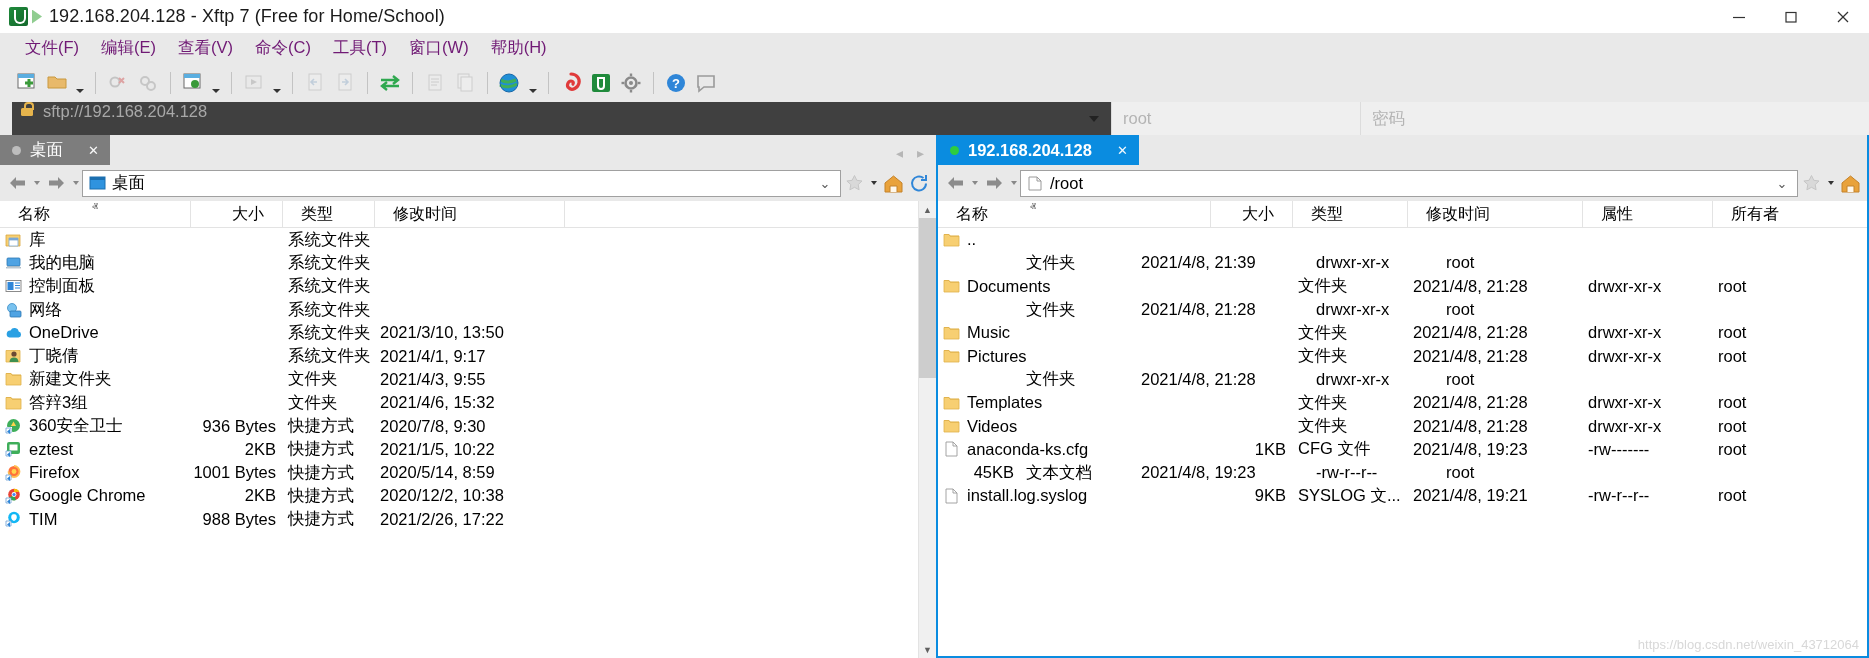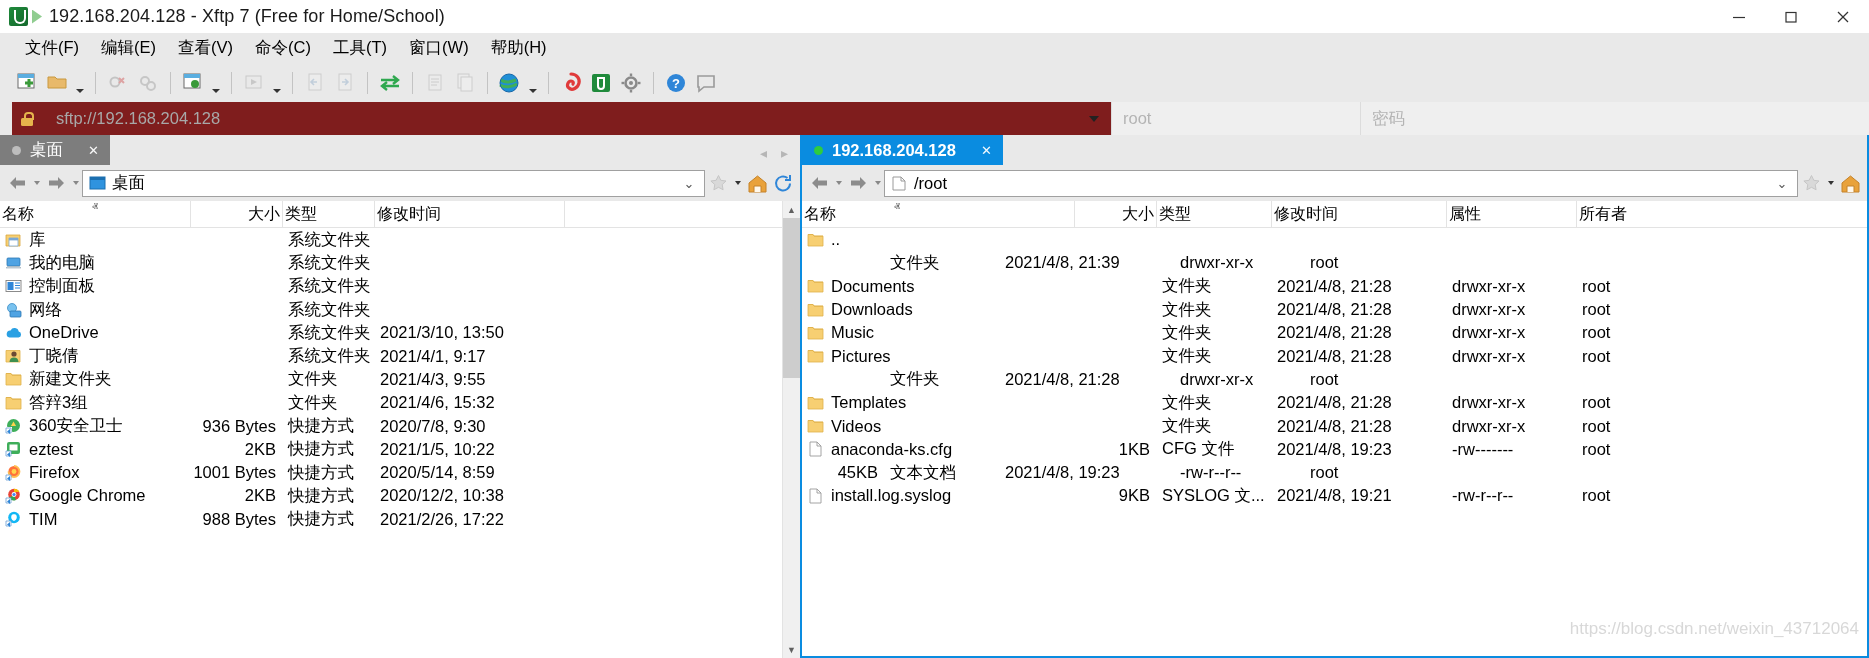--- a/index.html
+++ b/index.html
@@ -18,53 +18,53 @@
   .app-icon{width:19px;height:19px;border-radius:2px;background:linear-gradient(135deg,#1f8a3b,#14692c);position:relative;flex:0 0 auto;}
   .app-icon:after{content:"";position:absolute;left:5px;top:3px;width:8px;height:12px;border:2px solid #fff;border-radius:0 0 6px 6px;border-top:none;}
   .app-icon-2{width:10px;height:14px;background:#7cc47c;clip-path:polygon(0 0,100% 50%,0 100%);margin-left:-3px;opacity:.85;}
   .title-text{font-size:18px;color:#1a1a1a;letter-spacing:.1px;white-space:nowrap;}
   .title-ctrls{margin-left:auto;display:flex;height:33px;}
   .tbtn{width:52px;height:33px;display:flex;align-items:center;justify-content:center;color:#333;font-size:15px;}
   .tbtn svg{display:block;}
 
   
   .menubar{height:30px;background:#e9e9e9;display:flex;align-items:center;padding-left:14px;gap:0;flex:0 0 auto;}
-  .menu-item{padding:3px 11px;font-size:16.5px;color:#000000;white-space:nowrap;}
+  .menu-item{padding:3px 11px;font-size:16.5px;color:#701a75;white-space:nowrap;}
 
   
   .toolbar{height:39px;background:#e9e9e9;display:flex;align-items:center;padding-left:12px;flex:0 0 auto;gap:0;}
   .tool{width:30px;height:30px;display:flex;align-items:center;justify-content:center;position:relative;}
   .caret{width:16px;height:30px;display:flex;align-items:flex-end;justify-content:center;padding-bottom:9px;}
   .caret i{display:block;width:0;height:0;border-left:4px solid transparent;border-right:4px solid transparent;border-top:4.5px solid #333;}
   .tsep{width:1px;height:22px;background:#c3c3c3;margin:0 7px;}
 
   
   .connbar{height:33px;background:#e9e9e9;display:flex;align-items:stretch;flex:0 0 auto;padding:0 0 0 12px;}
-  .urlbox{flex:1 1 auto;background:#7f1d1d;display:flex;align-items:center;padding-left:9px;gap:23px;min-width:0;}
+  .urlbox{flex:1 1 auto;background:#404040;display:flex;padding-left:9px;gap:10px;min-width:0;}
   .lock{width:12px;height:14px;position:relative;flex:0 0 auto;}
   .lock .body{position:absolute;bottom:0;left:0;width:12px;height:8px;background:#e6b44c;border-radius:1.5px;}
   .lock .shackle{position:absolute;top:0;left:3px;width:6px;height:6px;border:2px solid #e6b44c;border-bottom:none;border-radius:4px 4px 0 0;}
   .urltext{color:#a8a8a8;font-size:16.5px;white-space:nowrap;overflow:hidden;}
   .url-caret{width:34px;display:flex;align-items:center;justify-content:center;}
   .url-caret i{display:block;width:0;height:0;border-left:5.5px solid transparent;border-right:5.5px solid transparent;border-top:6px solid #222;}
   .userbox{width:237px;background:#efefef;border-left:1px solid #dcdcdc;display:flex;align-items:center;padding-left:11px;}
   .passbox{width:497px;background:#efefef;border-left:1px solid #dcdcdc;display:flex;align-items:center;padding-left:11px;}
   .ph{color:#b4b4b4;font-size:16.5px;}
 
   
   .hintbar{height:32px;background:#e9e9e9;display:flex;align-items:center;padding-left:16px;gap:9px;flex:0 0 auto;}
   .hint-icon{width:19px;height:15px;position:relative;flex:0 0 auto;}
   .hint-icon .red{position:absolute;left:0;top:0;width:11px;height:15px;background:#e03a3a;clip-path:polygon(0 0,100% 0,100% 100%,0 100%);}
   .hint-icon .blue{position:absolute;left:7px;top:1px;width:12px;height:13px;background:#2b6fd4;clip-path:polygon(0 0,100% 50%,0 100%);}
   .hint-text{color:#9a9a9a;font-size:16.5px;}
 
   
   .panes{flex:1 1 auto;display:flex;min-height:0;background:#e9e9e9;}
   .pane{display:flex;flex-direction:column;min-width:0;}
-  .pane-left{width:800px;}
+  .pane-left{width:936px;}
   .pane-right{flex:1 1 auto;border:2px solid #0a8ce0;border-top:none;box-sizing:border-box;background:#fff;}
 
   
   .tabstrip{height:30px;background:#e9e9e9;display:flex;align-items:flex-end;flex:0 0 auto;}
   .tab{height:30px;display:flex;align-items:center;gap:9px;padding:0 11px 0 12px;font-size:16.5px;box-sizing:border-box;}
   .tab.inactive{background:#7d7d7d;color:#fff;}
   .tab.active{background:#0a8ce0;color:#fff;font-weight:bold;}
   .tab .dot{width:9px;height:9px;border-radius:50%;flex:0 0 auto;}
   .tab.inactive .dot{background:#bdbdbd;}
   .tab.active .dot{background:#2ecc40;}
@@ -78,21 +78,21 @@
   .navcar{width:13px;height:28px;display:flex;align-items:center;justify-content:center;}
   .navcar i{width:0;height:0;border-left:3.5px solid transparent;border-right:3.5px solid transparent;border-top:4px solid #888;}
   .pathfield{flex:1 1 auto;height:27px;background:#fff;border:1px solid #a0a0a0;display:flex;align-items:center;padding:0 4px 0 6px;min-width:0;box-sizing:border-box;}
   .path-ico{width:17px;height:15px;flex:0 0 auto;margin-right:6px;}
   .path-text{font-size:16.5px;color:#000;white-space:nowrap;overflow:hidden;flex:1 1 auto;}
   .path-chev{width:22px;text-align:center;color:#555;font-size:13px;flex:0 0 auto;}
   .pb-ico{width:26px;height:28px;display:flex;align-items:center;justify-content:center;}
 
   
   .listhead{height:26px;background:#fff;display:flex;align-items:center;font-size:16px;color:#000;flex:0 0 auto;border-bottom:1px solid #e3e3e3;position:relative;}
-  .hc{height:26px;display:flex;align-items:center;box-sizing:border-box;padding:0 2px;position:relative;overflow:hidden;white-space:nowrap;}
+  .hc{height:26px;display:flex;align-items:center;box-sizing:border-box;padding:0 18px;position:relative;overflow:hidden;white-space:nowrap;}
   .hc + .hc{border-left:1px solid #e3e3e3;}
   .hc.r{justify-content:flex-end;}
   .sortmark{position:absolute;left:92px;top:-1px;font-size:12px;color:#555;}
 
   
   .listbody{flex:1 1 auto;background:#fff;overflow:hidden;position:relative;}
   .row{height:23.3px;display:flex;align-items:center;font-size:16.5px;color:#000;}
   .cell{height:23.3px;display:flex;align-items:center;box-sizing:border-box;padding:0 6px;overflow:hidden;white-space:nowrap;}
   .cell.r{justify-content:flex-end;}
   .cell.name{gap:7px;padding-left:5px;}
@@ -105,21 +105,21 @@
   
   .vsb{width:17px;background:#f0f0f0;display:flex;flex-direction:column;align-items:center;flex:0 0 auto;border-left:1px solid #e3e3e3;}
   .vsb .arw{height:17px;width:17px;display:flex;align-items:center;justify-content:center;color:#606060;font-size:9px;}
   .vsb .thumb{width:17px;background:#cdcdcd;}
   .vsb .track{flex:1 1 auto;}
   .pane-body{flex:1 1 auto;display:flex;min-height:0;background:#fff;}
   .pane-body-inner{flex:1 1 auto;display:flex;flex-direction:column;min-width:0;}
 
   
   .ic{width:17px;height:16px;flex:0 0 auto;display:block;}
-  .watermark{position:absolute;right:8px;bottom:17px;color:#d8d8d8;font-size:17px;margin-top:16px;}
+  .watermark{position:absolute;right:8px;bottom:4px;color:#d8d8d8;font-size:13px;margin-top:16px;}
 </style>
 </head>
 <body>
 
 <div class="app">
 
   <div class="titlebar">
     <div class="title-left">
       <div class="app-icon"></div>
       <div class="app-icon-2"></div>
@@ -728,29 +728,20 @@
                   </span>
                   <span>Documents</span>
                 </div>
                 <div class="cell rw-size r"></div>
                 <div class="cell rw-type">文件夹</div>
                 <div class="cell rw-time">2021/4/8, 21:28</div>
                 <div class="cell rw-attr">drwxr-xr-x</div>
                 <div class="cell rw-owner">root</div>
               </div>
               <div class="row">
-                <div class="cell name rw-name">
-                  <span style="display: flex;">
-                    <svg class="ic" viewBox="0 0 17 16">
-                      <path d="M1 2.5h5l1.2 1.6H16V14H1z" fill="#f7cf72" stroke="#e0b14a" stroke-width=".8"></path>
-                      <path d="M1 2.5h5l1.2 1.6H16" fill="none" stroke="#e0b14a" stroke-width=".8"></path>
-                    </svg>
-                  </span>
-                  <span>Downloads</span>
-                </div>
                 <div class="cell rw-size r"></div>
                 <div class="cell rw-type">文件夹</div>
                 <div class="cell rw-time">2021/4/8, 21:28</div>
                 <div class="cell rw-attr">drwxr-xr-x</div>
                 <div class="cell rw-owner">root</div>
               </div>
               <div class="row">
                 <div class="cell name rw-name">
                   <span style="display: flex;">
                     <svg class="ic" viewBox="0 0 17 16">

